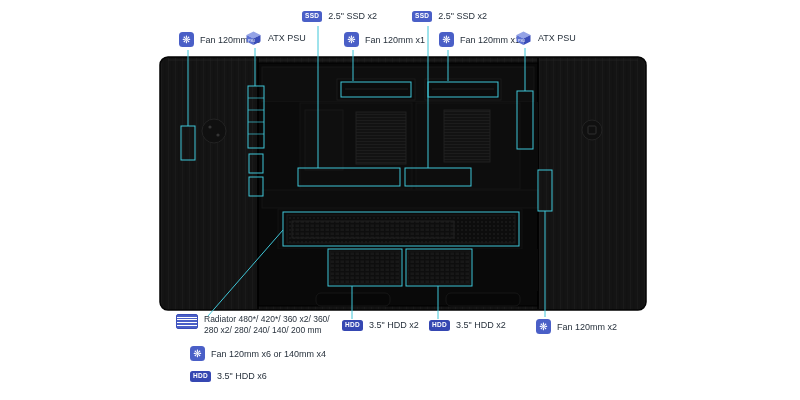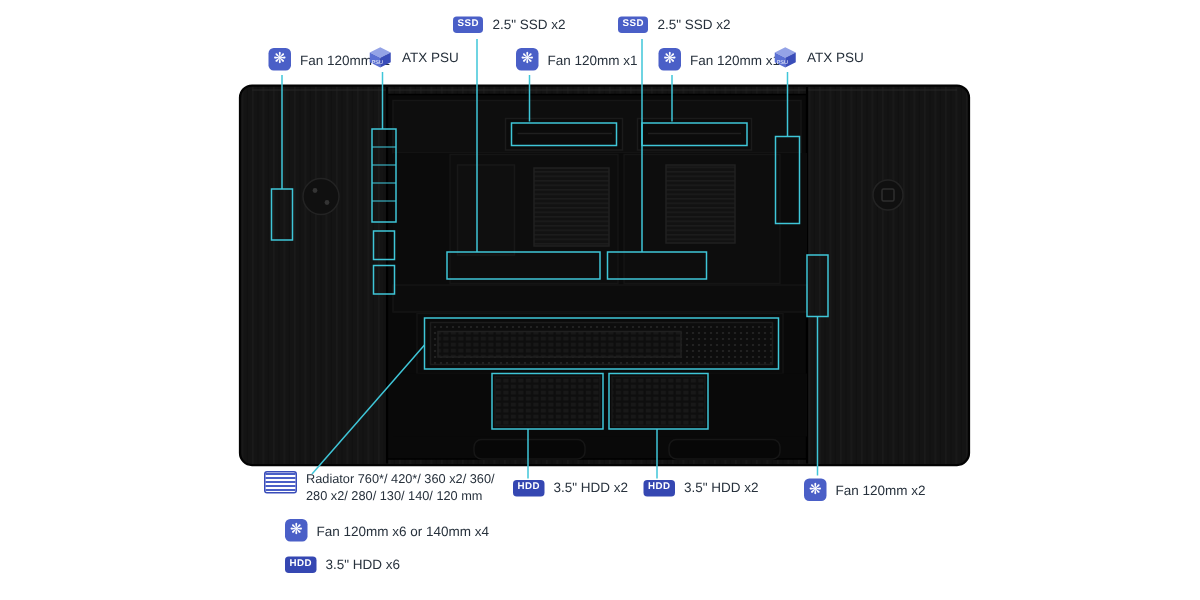--- a/index.html
+++ b/index.html
@@ -187,22 +187,22 @@
       <polygon points="1.5,5 8.5,8.5 8.5,15 1.5,11.5" fill="#5b70d3"></polygon>
       <polygon points="15.5,5 8.5,8.5 8.5,15 15.5,11.5" fill="#3a4db9"></polygon>
       <text x="2.8" y="12.4" font-size="3.6" fill="#ffffff">PSU</text>
     </svg>
     <span class="lbl">ATX PSU</span>
   </div>
 
   <div class="callout two-line" id="c-rad">
     <span class="rad-ic"></span>
     <span class="lines">
-      <span>Radiator 760*/ 420*/ 360 x2/ 360/</span>
-      <span>280 x2/ 280/ 130/ 140/ 120 mm</span>
+      <span>Radiator 480*/ 420*/ 360 x2/ 360/</span>
+      <span>280 x2/ 280/ 240/ 140/ 200 mm</span>
     </span>
   </div>
 
   <div class="callout" id="c-fan-bl">
     <span class="fan-ic">❋</span>
     <span class="lbl">Fan 120mm x6 or 140mm x4</span>
   </div>
 
   <div class="callout" id="c-hdd-bl">
     <span class="badge hdd">HDD</span>

